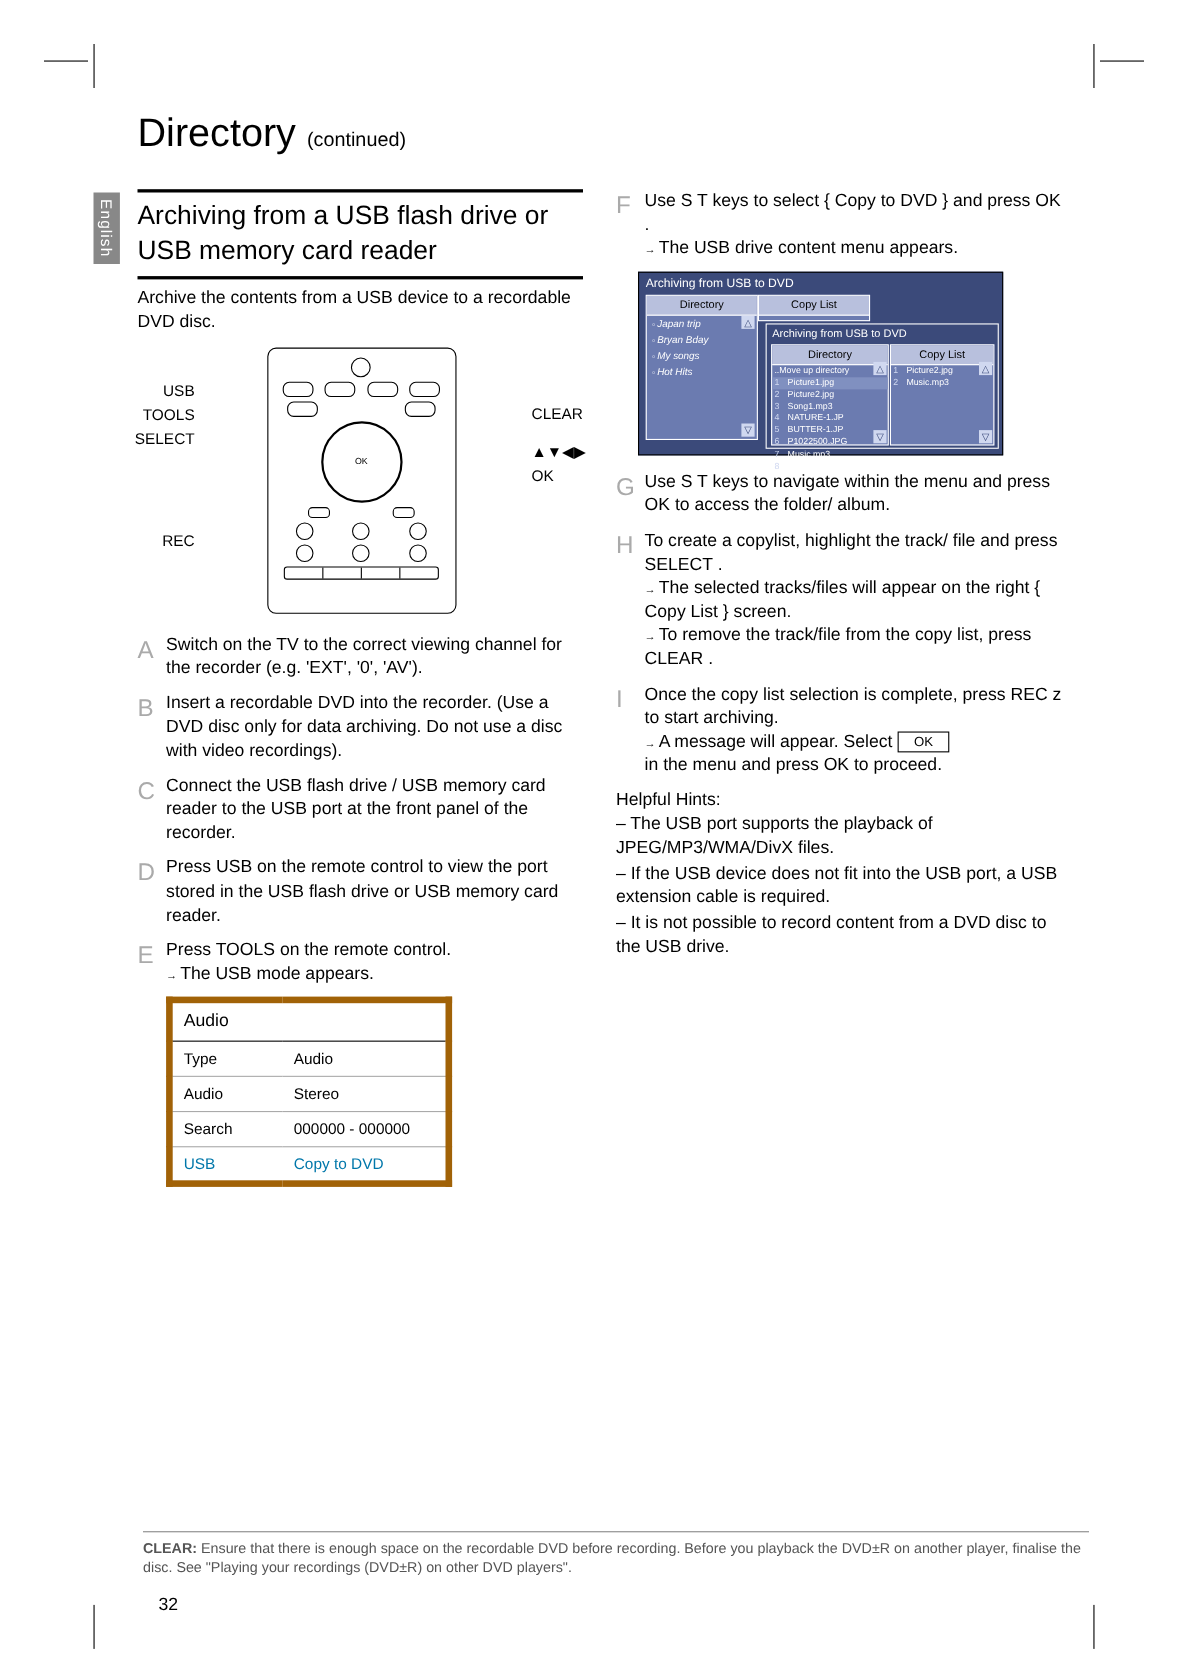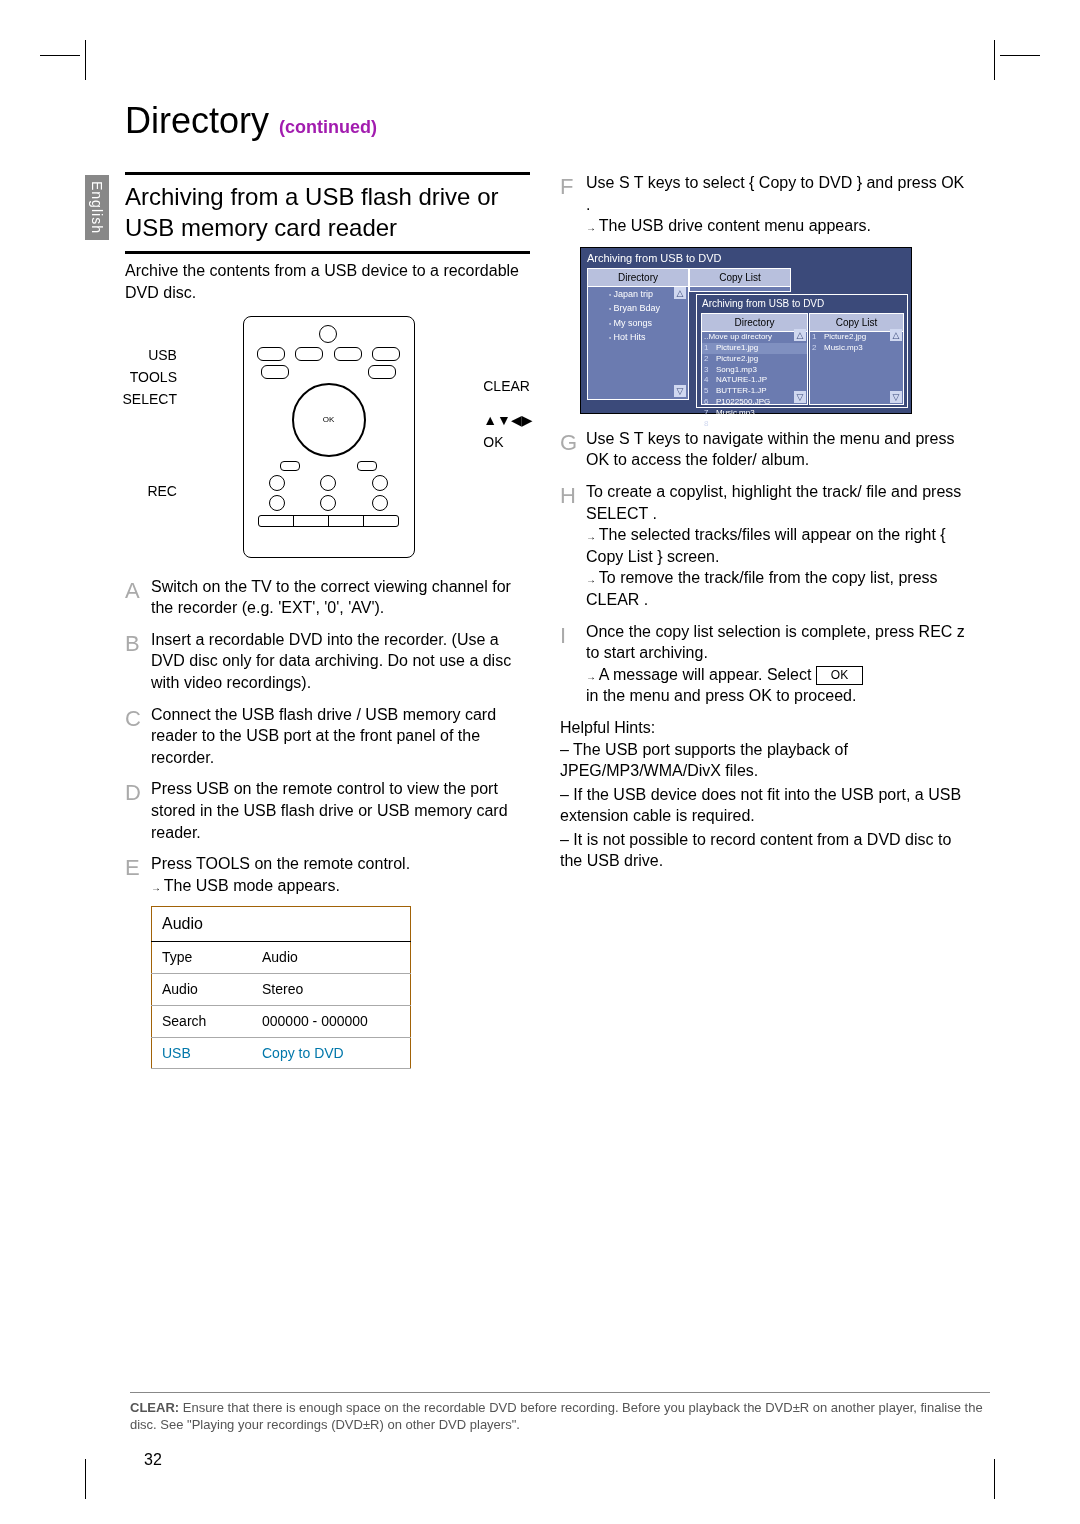--- a/index.html
+++ b/index.html
@@ -31,22 +31,22 @@
     text-orientation: mixed;
     letter-spacing: 1px;
   }
   h1 {
     font-weight: 300;
     font-size: 36px;
     margin: 0 0 30px 40px;
   }
   .continued {
     font-size: 18px;
-    font-weight: 700;
-    color: #a21caf;
+    font-weight: 400;
+    color: #000000;
   }
   .columns {
     display: flex;
     gap: 30px;
     margin-left: 40px;
   }
   .col {
     width: 405px;
     font-size: 16px;
     line-height: 1.35;
@@ -100,21 +100,21 @@
   .remote-labels-left {
     position: absolute;
     left: -55px;
     top: 30px;
     font-size: 14px;
     text-align: right;
   }
   .remote-labels-right {
     position: absolute;
     right: -55px;
-    top: 61px;
+    top: 51px;
     font-size: 14px;
     text-align: left;
   }
   .lbl-row { height: 22px; }
   .remote-inner {
     padding: 8px;
   }
   .remote-top-row, .remote-mid-row {
     display: flex;
     justify-content: space-around;
@@ -146,21 +146,21 @@
     font-size: 6px;
   }
   .remote-bottom .row { display:flex; justify-content:space-around; margin:4px 0;}
   .small-circ { width:14px;height:14px;border-radius:50%;border:1px solid #000;}
   .small-pill { width:18px;height:8px;border-radius:4px;border:1px solid #000;}
   .longbar { width:90%; height:10px; border:1px solid #000; border-radius:3px; margin:4px auto; display:flex;}
   .longbar div{flex:1;border-right:1px solid #000;} .longbar div:last-child{border:none;}
 
   
   .audio-table {
-    border: 1px solid #a16207;
+    border: 6px solid #a16207;
     width: 260px;
     margin-left: 26px;
     font-size: 14px;
     border-collapse: collapse;
   }
   .audio-table th {
     text-align: left;
     font-weight: normal;
     font-size: 16px;
     padding: 6px 10px;
@@ -199,21 +199,21 @@
   }
   .pane1 { left: 6px; top: 20px; width: 100px; height: 130px; }
   .pane1-hdr, .pane2-hdr, .sub-hdr {
     background: #b8c0dd;
     color: #000;
     text-align: center;
     font-size: 10px;
     padding: 2px;
     border-bottom: 1px solid #fff;
   }
-  .dir-item { padding: 1px 21px; color: #fff; font-size:9px; }
+  .dir-item { padding: 1px 5px; color: #fff; font-size:9px;font-style:italic; }
   .dir-item::before { content: "▫ "; font-size:7px;}
   .pane2 { left: 108px; top: 20px; width: 100px; height: 22px; }
   .sub-shot {
     position: absolute;
     left: 115px; top: 46px;
     width: 210px; height: 112px;
     background: #3b4a7a;
     border: 1px solid #fff;
   }
   .sub-title { color:#fff; padding:2px 5px; font-size:10px;}

